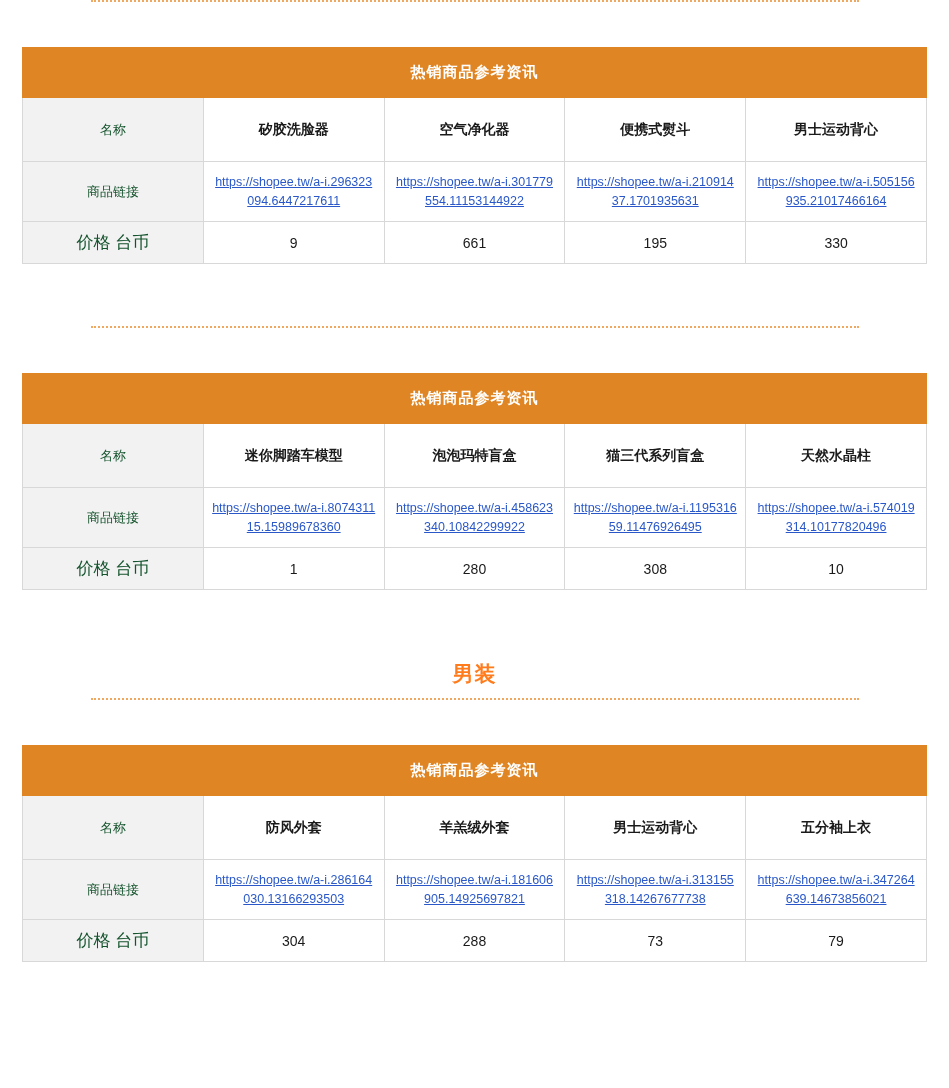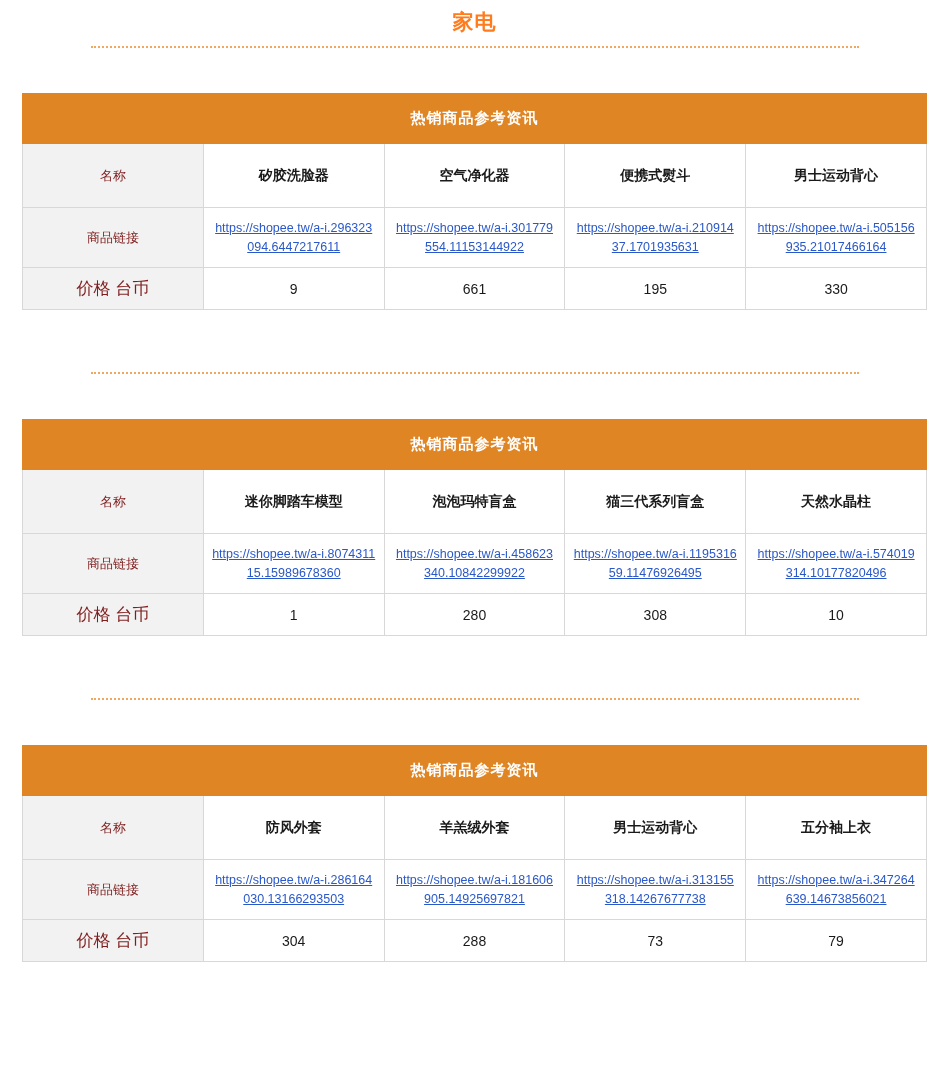--- a/index.html
+++ b/index.html
@@ -56,21 +56,21 @@
     font-size: 15px;
     font-weight: bold;
     letter-spacing: 1px;
     height: 50px;
     border: 1px solid #e08523 !important;
   }
   .row-label {
     background: #f2f2f2;
     text-align: center;
     font-size: 13px;
-    color: #7f1d1d;
+    color: #14532d;
     width: 107px;
   }
   .name-cell {
     text-align: center;
     font-size: 14px;
     font-weight: bold;
     color: #1a1a1a;
     height: 64px;
   }
   .link-cell {
@@ -92,104 +92,104 @@
     color: #1a1a1a;
     height: 42px;
   }
   .row-label.price-label { font-size: 17px; }
   .gap-lg { height: 62px; }
 </style>
 </head>
 <body>
 
 <div class="page">
-
-  <div class="section">
-    <div class="section-heading">家电</div>
-    <div class="section-rule"></div>
-    <div class="table-wrap">
-      <table class="product-table">
-        <tbody>
-            <tr>
-          <td class="tbl-title" colspan="5">热销商品参考资讯</td>
-        </tr>
-        <tr>
-          <td class="row-label">名称</td>
-          <td class="name-cell">矽胶洗脸器</td>
-          <td class="name-cell">空气净化器</td>
-          <td class="name-cell">便携式熨斗</td>
-          <td class="name-cell">男士运动背心</td>
-        </tr>
-        <tr>
-          <td class="row-label">商品链接</td>
-          <td class="link-cell"><a href="#">https://shopee.tw/a-i.296323094.6447217611</a></td>
-          <td class="link-cell"><a href="#">https://shopee.tw/a-i.301779554.11153144922</a></td>
-          <td class="link-cell"><a href="#">https://shopee.tw/a-i.21091437.1701935631</a></td>
-          <td class="link-cell"><a href="#">https://shopee.tw/a-i.505156935.21017466164</a></td>
-        </tr>
-        <tr>
-          <td class="row-label price-label">价格  台币</td>
-          <td class="price-cell">9</td>
-          <td class="price-cell">661</td>
-          <td class="price-cell">195</td>
-          <td class="price-cell">330</td>
-        </tr>
-      </tbody>
-        </table>
-    </div>
-  </div>
-
-  <div class="gap-lg"></div>
 
   <div class="section">
     <div class="section-rule"></div>
     <div class="table-wrap">
       <table class="product-table">
         <tbody>
             <tr>
           <td class="tbl-title" colspan="5">热销商品参考资讯</td>
         </tr>
         <tr>
           <td class="row-label">名称</td>
-          <td class="name-cell">迷你脚踏车模型</td>
-          <td class="name-cell">泡泡玛特盲盒</td>
-          <td class="name-cell">猫三代系列盲盒</td>
-          <td class="name-cell">天然水晶柱</td>
+          <td class="name-cell">矽胶洗脸器</td>
+          <td class="name-cell">空气净化器</td>
+          <td class="name-cell">便携式熨斗</td>
+          <td class="name-cell">男士运动背心</td>
         </tr>
         <tr>
           <td class="row-label">商品链接</td>
-          <td class="link-cell"><a href="#">https://shopee.tw/a-i.807431115.15989678360</a></td>
-          <td class="link-cell"><a href="#">https://shopee.tw/a-i.458623340.10842299922</a></td>
-          <td class="link-cell"><a href="#">https://shopee.tw/a-i.119531659.11476926495</a></td>
-          <td class="link-cell"><a href="#">https://shopee.tw/a-i.574019314.10177820496</a></td>
+          <td class="link-cell"><a href="#">https://shopee.tw/a-i.296323094.6447217611</a></td>
+          <td class="link-cell"><a href="#">https://shopee.tw/a-i.301779554.11153144922</a></td>
+          <td class="link-cell"><a href="#">https://shopee.tw/a-i.21091437.1701935631</a></td>
+          <td class="link-cell"><a href="#">https://shopee.tw/a-i.505156935.21017466164</a></td>
         </tr>
         <tr>
           <td class="row-label price-label">价格  台币</td>
-          <td class="price-cell">1</td>
-          <td class="price-cell">280</td>
-          <td class="price-cell">308</td>
-          <td class="price-cell">10</td>
+          <td class="price-cell">9</td>
+          <td class="price-cell">661</td>
+          <td class="price-cell">195</td>
+          <td class="price-cell">330</td>
         </tr>
       </tbody>
         </table>
     </div>
   </div>
 
   <div class="gap-lg"></div>
 
   <div class="section">
     <div class="section-rule"></div>
     <div class="table-wrap">
       <table class="product-table">
         <tbody>
             <tr>
           <td class="tbl-title" colspan="5">热销商品参考资讯</td>
         </tr>
         <tr>
           <td class="row-label">名称</td>
+          <td class="name-cell">迷你脚踏车模型</td>
+          <td class="name-cell">泡泡玛特盲盒</td>
+          <td class="name-cell">猫三代系列盲盒</td>
+          <td class="name-cell">天然水晶柱</td>
+        </tr>
+        <tr>
+          <td class="row-label">商品链接</td>
+          <td class="link-cell"><a href="#">https://shopee.tw/a-i.807431115.15989678360</a></td>
+          <td class="link-cell"><a href="#">https://shopee.tw/a-i.458623340.10842299922</a></td>
+          <td class="link-cell"><a href="#">https://shopee.tw/a-i.119531659.11476926495</a></td>
+          <td class="link-cell"><a href="#">https://shopee.tw/a-i.574019314.10177820496</a></td>
+        </tr>
+        <tr>
+          <td class="row-label price-label">价格  台币</td>
+          <td class="price-cell">1</td>
+          <td class="price-cell">280</td>
+          <td class="price-cell">308</td>
+          <td class="price-cell">10</td>
+        </tr>
+      </tbody>
+        </table>
+    </div>
+  </div>
+
+  <div class="gap-lg"></div>
+
+  <div class="section">
+    <div class="section-heading">男装</div>
+    <div class="section-rule"></div>
+    <div class="table-wrap">
+      <table class="product-table">
+        <tbody>
+            <tr>
+          <td class="tbl-title" colspan="5">热销商品参考资讯</td>
+        </tr>
+        <tr>
+          <td class="row-label">名称</td>
           <td class="name-cell">防风外套</td>
           <td class="name-cell">羊羔绒外套</td>
           <td class="name-cell">男士运动背心</td>
           <td class="name-cell">五分袖上衣</td>
         </tr>
         <tr>
           <td class="row-label">商品链接</td>
           <td class="link-cell"><a href="#">https://shopee.tw/a-i.286164030.13166293503</a></td>
           <td class="link-cell"><a href="#">https://shopee.tw/a-i.181606905.14925697821</a></td>
           <td class="link-cell"><a href="#">https://shopee.tw/a-i.313155318.14267677738</a></td>

